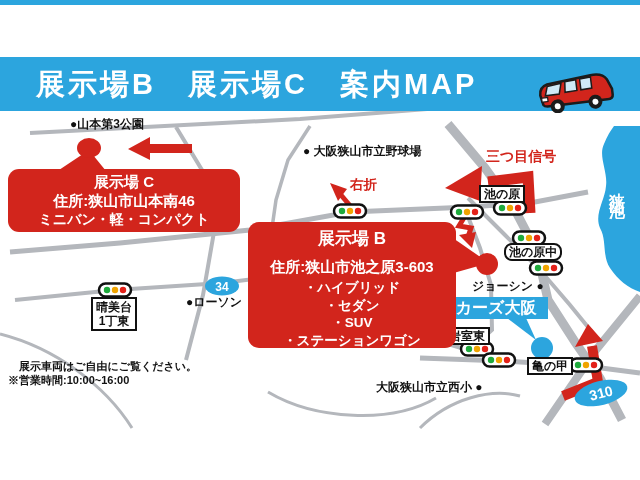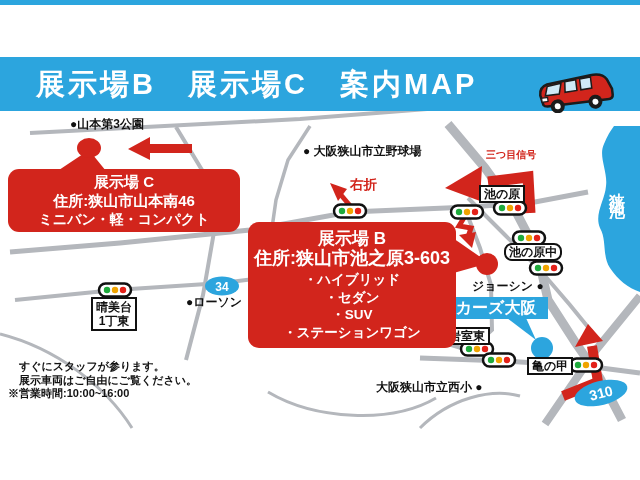--- a/index.html
+++ b/index.html
@@ -156,21 +156,21 @@
     </g>
     <g transform="rotate(-14 601 393)">
       <ellipse cx="601" cy="393" rx="27" ry="12" fill="#2CA5DE"></ellipse>
       <text x="601" y="398" text-anchor="middle" font-size="14" font-weight="bold" fill="#fff">310</text>
     </g>
   </svg>
 
   <div id="labels" class="abs">
     <div class="lm" style="left:70px;top:116px;">●山本第3公園</div>
     <div class="lm" style="left:303px;top:143px;">● 大阪狭山市立野球場</div>
-    <div class="red-label" style="left:486px;top:148px;font-size:10px;">三つ目信号</div>
+    <div class="red-label" style="left:486px;top:148px;font-size:14px;">三つ目信号</div>
     <div class="red-label" style="left:350px;top:176px;font-size:13.5px;">右折</div>
     <div class="sign" style="left:479px;top:185px;">池の原</div>
     <div class="sign" style="left:504px;top:243px;border-radius:8px;">池の原中</div>
     <div class="lm" style="left:472px;top:278px;">ジョーシン ●</div>
     <div class="sign" style="left:444px;top:327px;">岩室東</div>
     <div class="sign" style="left:527px;top:357px;">亀の甲</div>
     <div class="lm" style="left:343px;top:334px;">大阪狭山郵便局●</div>
     <div class="lm" style="left:376px;top:379px;">大阪狭山市立西小 ●</div>
     <div class="lm" style="left:186px;top:294px;">●ローソン</div>
     <div class="sign v2" style="left:91px;top:297px;">
@@ -183,29 +183,28 @@
   <div id="dealer">カーズ大阪</div>
 
   <div class="callout" style="left:8px;top:169px;width:232px;height:60px;padding-top:3px;">
     <div class="t1" style="font-size:15px;line-height:19px;">展示場 C</div>
     <div class="ln" style="font-size:15px;line-height:19px;">住所:狭山市山本南46</div>
     <div class="ln" style="font-size:14px;line-height:18px;">ミニバン・軽・コンパクト</div>
   </div>
 
   <div class="callout" style="left:248px;top:222px;width:208px;height:120px;padding-top:6px;">
     <div class="t1" style="font-size:17px;line-height:21px;">展示場 B</div>
-    <div class="ln" style="font-size:18px;line-height:19px;">住所:狭山市池之原3-603</div>
+    <div class="ln" style="font-size:15px;line-height:19px;margin-top:8px;">住所:狭山市池之原3-603</div>
     <div class="ln" style="font-size:13.5px;line-height:17.5px;margin-top:3px;">・ハイブリッド</div>
     <div class="ln" style="font-size:13.5px;line-height:17.5px;">・セダン</div>
     <div class="ln" style="font-size:13.5px;line-height:17.5px;">・SUV</div>
     <div class="ln" style="font-size:13.5px;line-height:17.5px;text-align:center;">・ステーションワゴン</div>
   </div>
 
   <div id="notes">
-    <div class="indent">すぐにスタッフが参ります。</div>
     <div class="indent">展示車両はご自由にご覧ください。</div>
     <div>※営業時間:10:00~16:00</div>
   </div>
 
   <div id="header" class="abs">
     <div class="title">展示場B　展示場C　案内MAP</div>
     <svg id="car" width="84" height="48" viewBox="0 0 84 48">
       <g transform="rotate(-7 42 26)">
         <path d="M8,36 L6,26 Q6,18 14,16 L58,12 Q70,11 74,18 L78,28 L78,34 Q78,38 72,38 L14,38 Q9,38 8,36 Z" fill="#D2251C" stroke="#1b1b1b" stroke-width="2.5"></path>
         <path d="M14,18 L28,16.5 L25,27 L11,27 Z" fill="#CFE9F7" stroke="#1b1b1b" stroke-width="1.5"></path>

